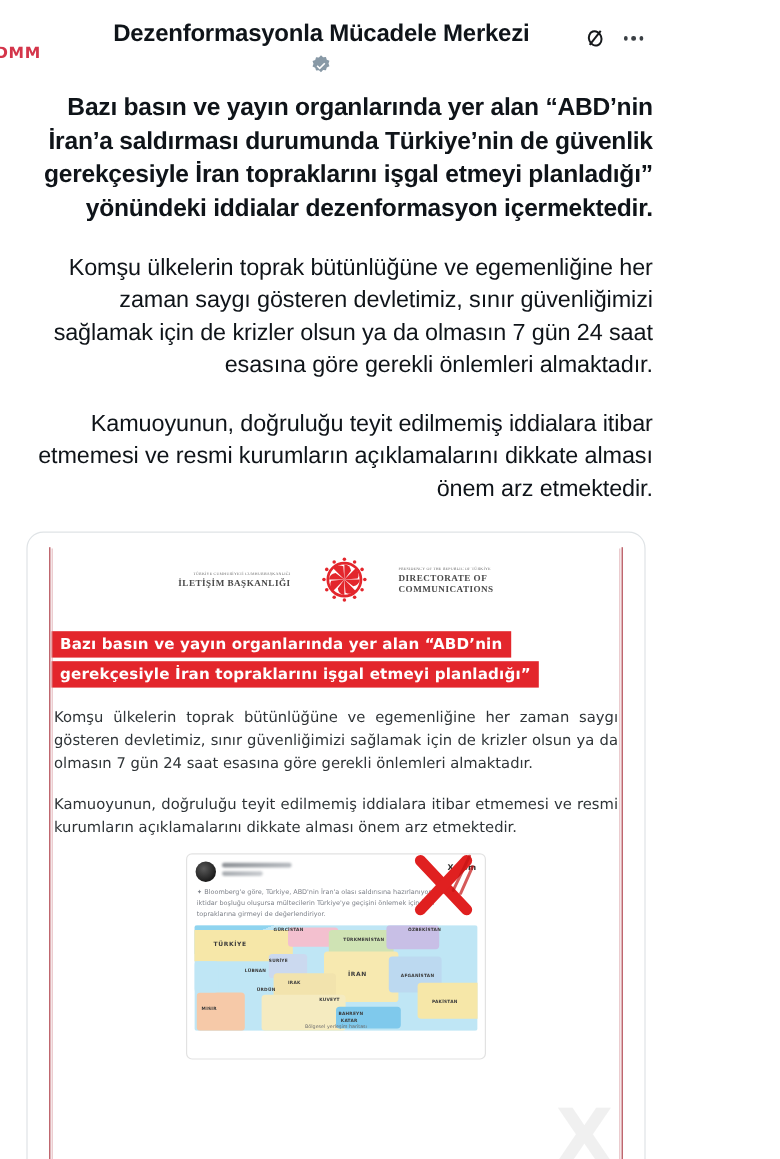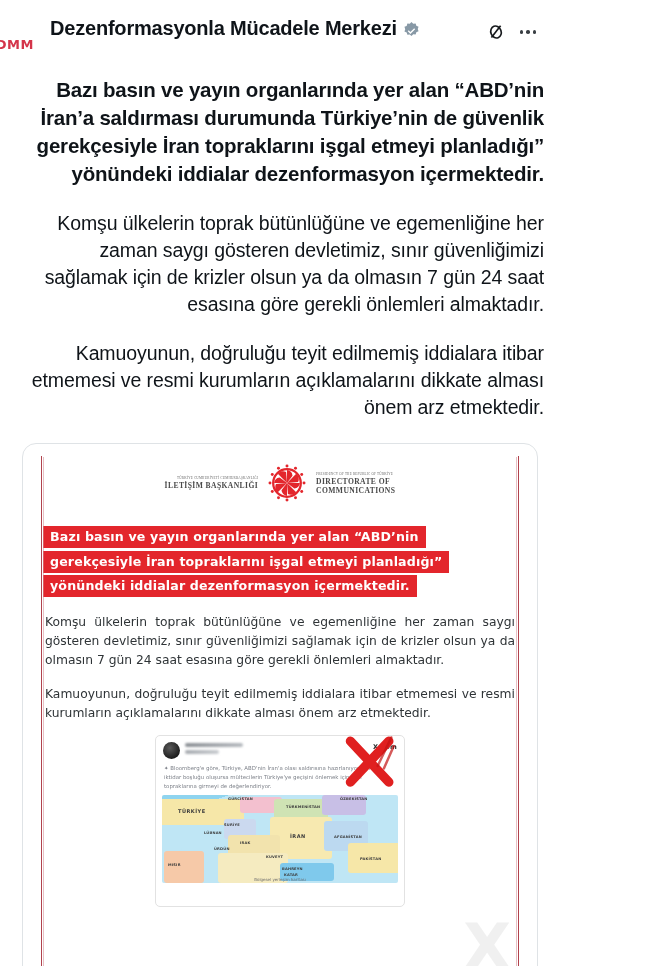--- a/index.html
+++ b/index.html
@@ -24,21 +24,21 @@
     background: #ffffff;
     display: flex; align-items: center; justify-content: flex-end;
     overflow: hidden;
   }
   .avatar-text {
     font-size: 13px; font-weight: 700; color: #d4354a;
     letter-spacing: 0.5px; padding-right: 2px;
     font-family: "DejaVu Sans", sans-serif;
   }
   .names { flex: 1 1 auto; padding-left: 14px; padding-top: 2px; }
-  .name-row { display: flex; align-items: flex-end; gap: 5px; }
+  .name-row { display: flex; align-items: center; gap: 5px; flex-direction: column; }
   .display-name {
     font-size: 20px; font-weight: 700; color: #0f1419;
     letter-spacing: -0.2px; line-height: 24px;
   }
   .verified { width: 19px; height: 19px; flex: 0 0 19px; display: block; }
   .handle {
     font-size: 17px; color: #536471; line-height: 22px; margin-top: 1px;
   }
   .head-actions {
     display: flex; align-items: center; gap: 14px;
@@ -78,21 +78,21 @@
   .card-frame::before {
     content: ""; position: absolute; left: 1px; right: 1px;
     bottom: 1px; top: 1px;
     border: 1px solid rgba(212,140,148,0.55);
     border-top: none;
   }
 
   
   .card-head {
     display: flex; align-items: center; justify-content: center;
-    gap: 6px; padding: 16px 0 6px 0;
+    gap: 22px; padding: 16px 0 6px 0;
   }
   .cg-left  { text-align: right; }
   .cg-right { text-align: left; }
   .cg-sup {
     font-size: 3.3px; color: #6b6b6b; letter-spacing: 0.2px;
     line-height: 5px; white-space: nowrap;
     font-family: "Liberation Serif", serif;
   }
   .cg-main {
     font-size: 7.6px; color: #4a4a4a; font-weight: 700;
@@ -274,21 +274,20 @@
       <div class="cg-right">
         <div class="cg-sup">PRESIDENCY OF THE REPUBLIC OF TÜRKİYE</div>
         <div class="cg-main two">DIRECTORATE OF</div>
         <div class="cg-main two">COMMUNICATIONS</div>
       </div>
     </div>
 
     <div class="redblock">
       <div class="redline">Bazı basın ve yayın organlarında yer alan “ABD’nin</div>
       <div class="redline">gerekçesiyle İran topraklarını işgal etmeyi planladığı”</div>
-      <div class="redline">yönündeki iddialar dezenformasyon içermektedir.</div>
     </div>
 
     <div class="card-p first">Komşu ülkelerin toprak bütünlüğüne ve egemenliğine her zaman saygı gösteren devletimiz, sınır güvenliğimizi sağlamak için de krizler olsun ya da olmasın 7 gün 24 saat esasına göre gerekli önlemleri almaktadır.</div>
     <div class="card-p">Kamuoyunun, doğruluğu teyit edilmemiş iddialara itibar etmemesi ve resmi kurumların açıklamalarını dikkate alması önem arz etmektedir.</div>
 
     <div class="shot-wrap">
       <div class="shot">
         <div class="shot-head">
           <div class="shot-avatar"></div>
           <div class="shot-names">

